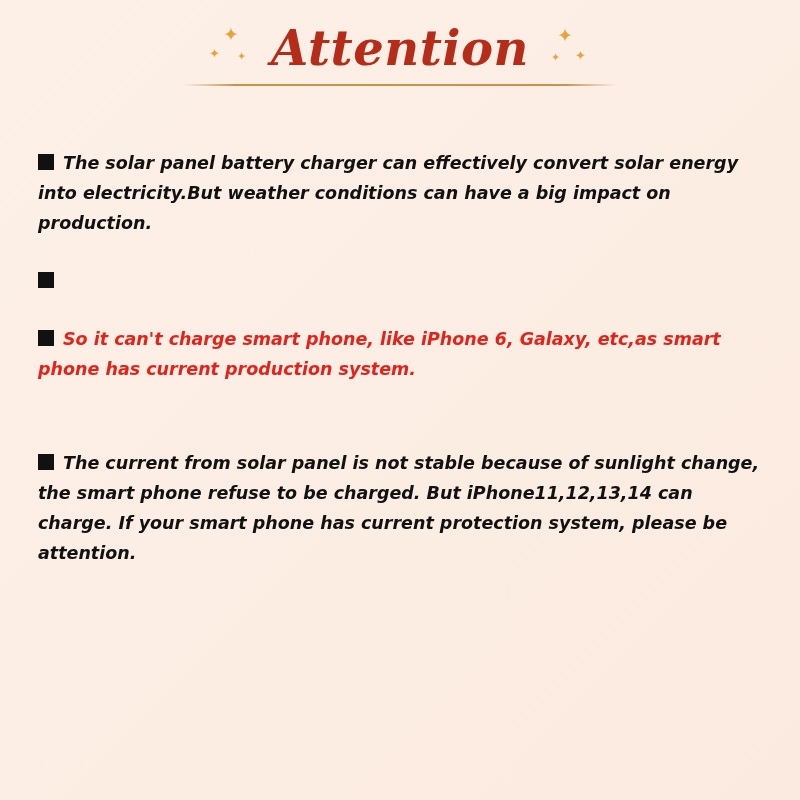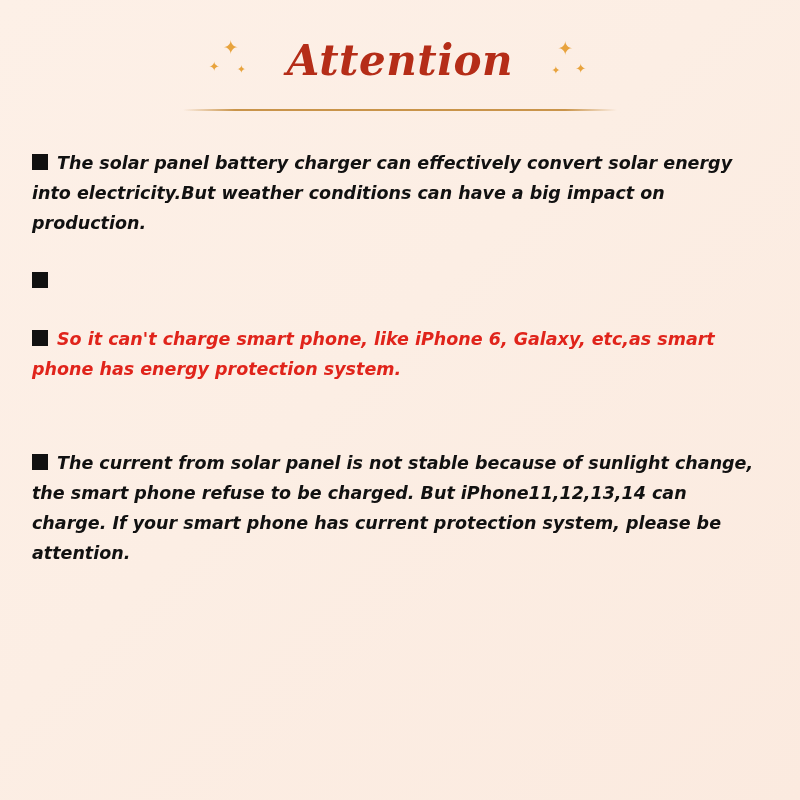--- a/index.html
+++ b/index.html
@@ -31,25 +31,25 @@
   .title-row {
     display: flex;
     align-items: center;
     justify-content: center;
     gap: 18px;
   }
   .title {
     font-family: "DejaVu Serif", serif;
     font-style: italic;
     font-weight: bold;
-    font-size: 42px;
+    font-size: 48px;
     color: #b52d18;
     letter-spacing: 0.5px;
     line-height: 1.1;
-    margin: 16px;
+    margin: 0;
   }
   .sparkles {
     position: relative;
     width: 46px;
     height: 46px;
     flex: 0 0 46px;
   }
   .spark {
     position: absolute;
     color: #e8a33d;
@@ -68,21 +68,21 @@
     width: 434px;
     height: 2px;
     margin: 9px auto 0 auto;
     background: linear-gradient(to right, rgba(201,148,74,0) 0%, #c9944a 12%, #c9944a 88%, rgba(201,148,74,0) 100%);
   }
 
   
   .content {
     position: absolute;
     top: 130px;
-    left: 32px;
+    left: 38px;
     width: 730px;
   }
   .para {
     display: block;
     margin-bottom: 28px;
     font-family: "DejaVu Sans", sans-serif;
     font-style: italic;
     font-weight: bold;
     font-size: 17.5px;
     line-height: 1.72;
@@ -128,21 +128,21 @@
     </div>
     <div class="rule"></div>
   </div>
 
   <div class="content">
 
     <p class="para"><span class="bullet"></span><span>The solar panel battery charger can effectively convert solar energy into electricity.But weather conditions can have a big impact on production.</span></p>
 
     <p class="para"><span class="bullet"></span></p>
 
-    <p class="para red"><span class="bullet"></span><span>So it can't charge smart phone, like iPhone 6, Galaxy, etc,as smart phone has energy protection system.</span></p>
+    <p class="para red"><span class="bullet"></span><span>So it can't charge smart phone, like iPhone 6, Galaxy, etc,as smart phone has current production system.</span></p>
 
     <div class="spacer-gap"></div>
 
     <p class="para last"><span class="bullet"></span><span>The current from solar panel is not stable because of sunlight change, the smart phone refuse to be charged. But iPhone11,12,13,14 can charge. If your smart phone has current protection system, please be attention.</span></p>
 
   </div>
 
 </div>
 
 </body></html>

